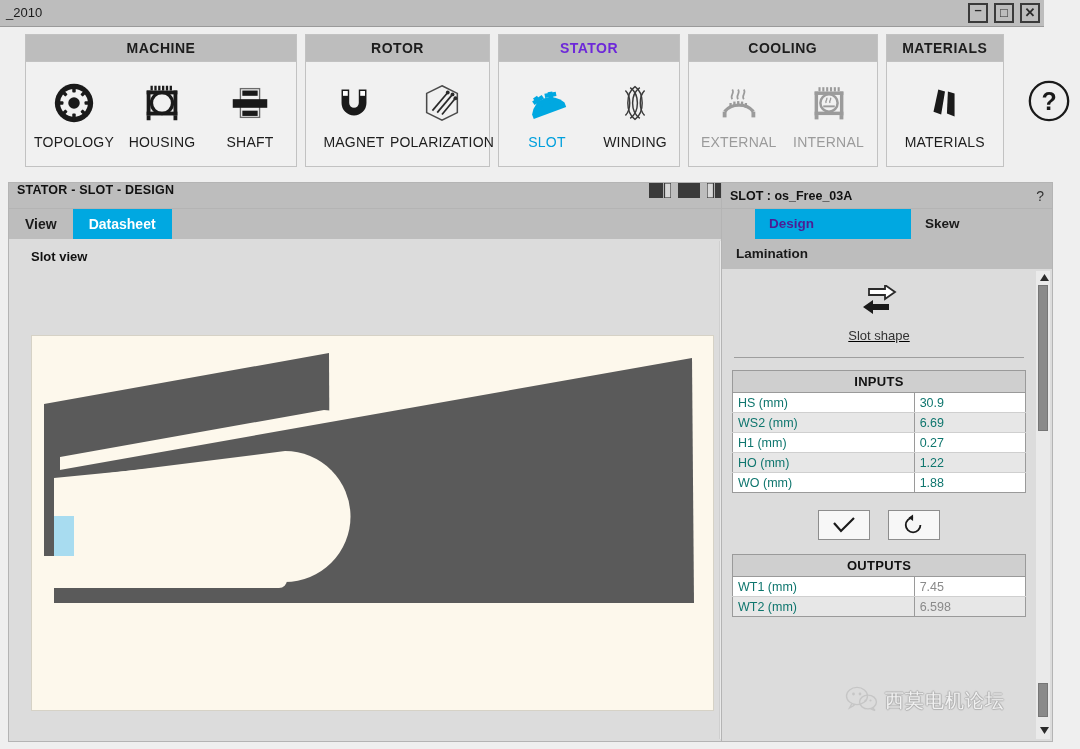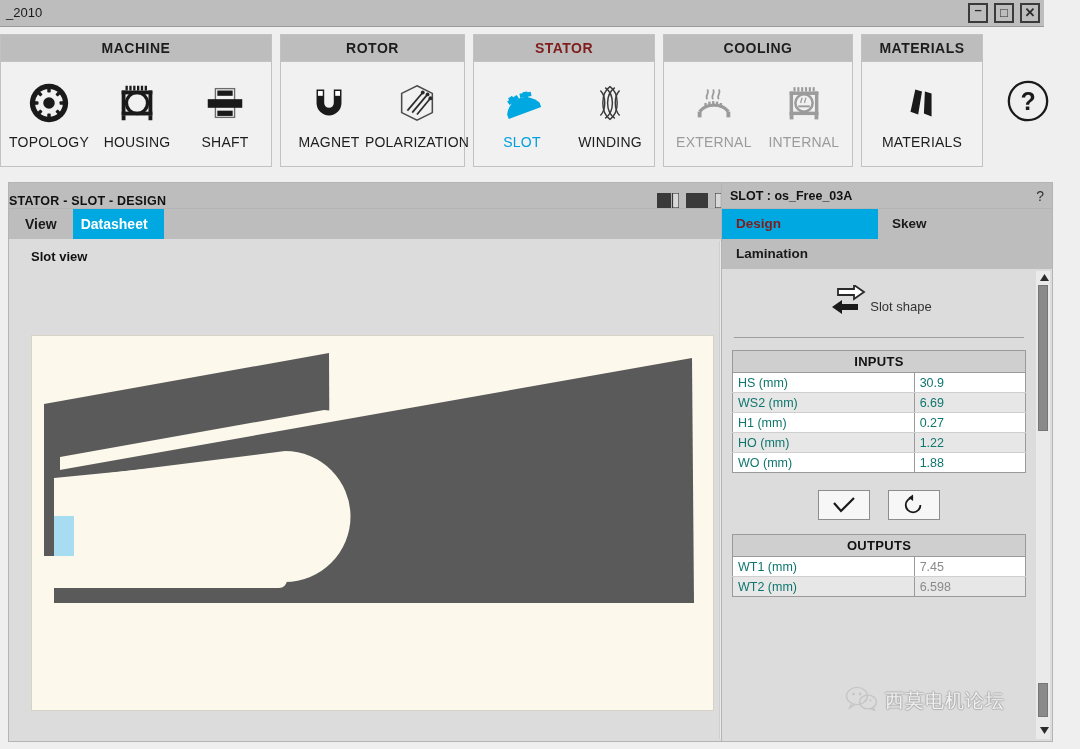--- a/index.html
+++ b/index.html
@@ -32,39 +32,39 @@
     color: #2a2a2a; font-size: 12px; line-height: 1;
     cursor: pointer;
   }
   .winbtn .gl { display:block; font-size: 13px; font-weight: 700; margin-top:-1px;}
   .winbtn.min .gl { margin-top:-7px; }
 
   
   #ribbon {
     position: absolute; left: 0; top: 28px; width: 1080px; height: 146px;
     background: #efefef;
-    padding: 6px 8px 0 0;
-    display: flex; align-items: flex-start; gap: 8px;
+    padding: 6px 8px 0 25px;
+    display: flex; align-items: flex-start; gap: 8px; justify-content: space-between;
   }
   .group {
     border: 1px solid #c2c2c2;
     background: #f1f1f1;
     display: flex; flex-direction: column;
     height: 133px;
   }
   .group-title {
     background: #bdbdbd;
     height: 27px; line-height: 27px;
     text-align: center;
     font-size: 14px; font-weight: bold;
     letter-spacing: .5px;
     color: #1d1d1d;
     border-bottom: 1px solid #c2c2c2;
   }
-  .group-title.accent { color: #7f1d1d; }
+  .group-title.accent { color: #6d28d9; }
   .group-body {
     flex: 1;
     display: flex; align-items: center; justify-content: space-around;
     padding: 0 6px;
     gap: 4px;
   }
   .ribbon-item {
     display: flex; flex-direction: column; align-items: center; justify-content: center;
     min-width: 84px; padding: 4px 6px;
     cursor: pointer;
@@ -91,35 +91,35 @@
 
   
   #leftpanel {
     position: absolute; left: 8px; top: 182px; width: 730px; height: 560px;
     background: #dcdcdc;
     border: 1px solid #b4b4b4;
     overflow: hidden;
   }
   #left-header {
     height: 26px; background: #bdbdbd;
-    display: flex; align-items: flex-end; justify-content: space-between;
-    padding: 0 0;
+    display: flex; align-items: flex-start; justify-content: space-between;
+    padding: 0 8px;
     border-bottom: 1px solid #b4b4b4;
   }
   #left-header .ttl { font-size: 12.5px; font-weight: bold; color: #111; letter-spacing: .2px; }
   #layout-btns { display: flex; gap: 7px; }
   .layout-btn { width: 22px; height: 15px; cursor: pointer; }
 
   #left-tabs { height: 30px; background: #bdbdbd; display: flex; }
   .ltab {
     height: 30px; line-height: 30px;
     padding: 0 16px; font-size: 14px; font-weight: bold; color: #1a1a1a;
     cursor: pointer;
   }
-  .ltab.active { background: #00a8e1; color: #ffffff; padding-left: 8px; }
+  .ltab.active { background: #00a8e1; color: #ffffff; }
   #left-body { position: absolute; left:0; top: 56px; right: 0; bottom: 0; background: #dcdcdc; }
 
   .section-label {
     font-size: 13px; font-weight: bold; color: #111;
     padding: 10px 0 6px 22px;
   }
   #slotcanvas {
     position: absolute; left: 22px; top: 96px;
     width: 683px; height: 376px;
     background: #fdf8ec; border: 1px solid #d6d2c6;
@@ -150,29 +150,29 @@
   #right-header .ttl { font-size: 12.5px; font-weight: bold; color: #111; }
   #right-header .qm { font-size: 14px; color: #333; cursor: pointer; }
 
   #right-tabs { background:#bdbdbd; padding-bottom: 0px; }
   .rtab-row { display: flex; height: 30px; }
   .rtab {
     height: 30px; line-height: 30px; padding: 0 14px;
     font-size: 13.5px; font-weight: bold; color: #1a1a1a; cursor: pointer;
     min-width: 156px;
   }
-  .rtab.active { background: #00a8e1; color: #7f1d1d; }
+  .rtab.active { background: #00a8e1; color: #4c1d95; margin-left: 33px; }
 
   #right-body {
     position: absolute; left: 0; top: 86px; right: 16px; bottom: 0;
     background: #dcdcdc; padding: 6px 10px 0 10px;
   }
   #shape-pick {
-    display: flex; flex-direction: row; align-items: center; justify-content: center;
-    padding: 10px 0 8px 0; cursor: pointer;
+    display: flex; flex-direction: column; align-items: center; justify-content: center;
+    padding: 10px 0 8px 0; cursor: pointer; text-decoration: underline;
   }
   #shape-pick .lbl { font-size: 13px; color: #333; margin-top: 5px; }
   #shape-divider { height: 1px; background: #9e9e9e; margin: 6px 2px 12px 2px; }
 
   table.kv {
     width: 100%; border-collapse: collapse;
     border: 1px solid #9a9a9a; background: #fff;
     font-size: 12.5px;
   }
   table.kv th {

